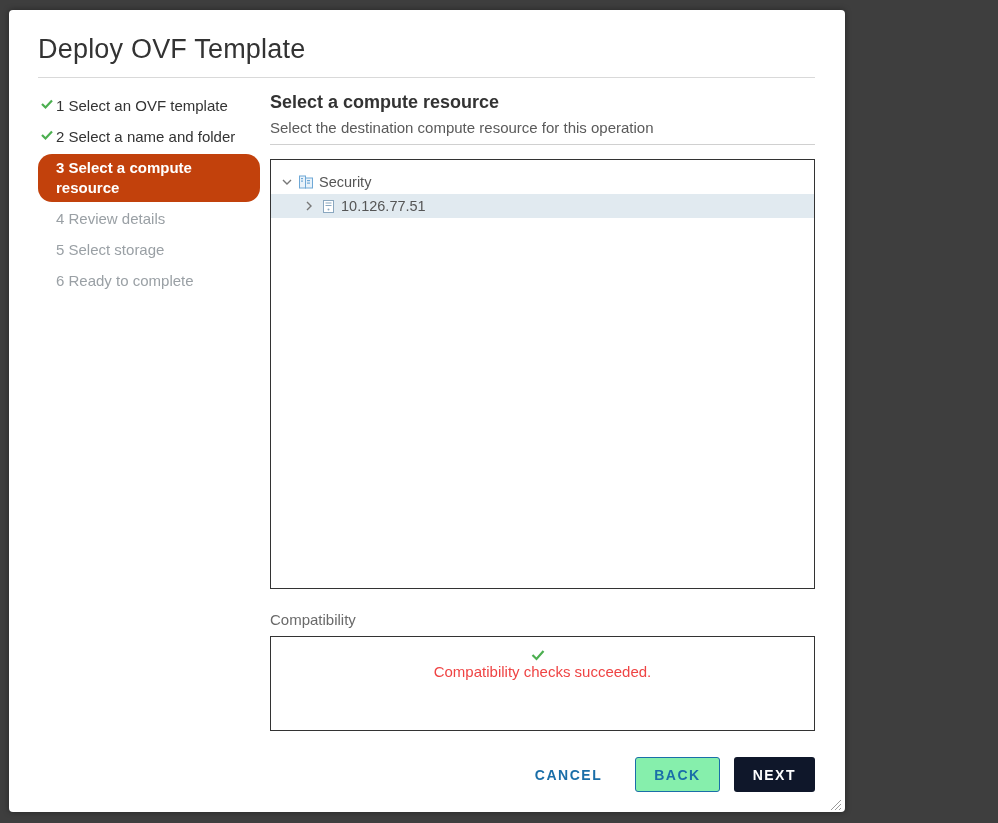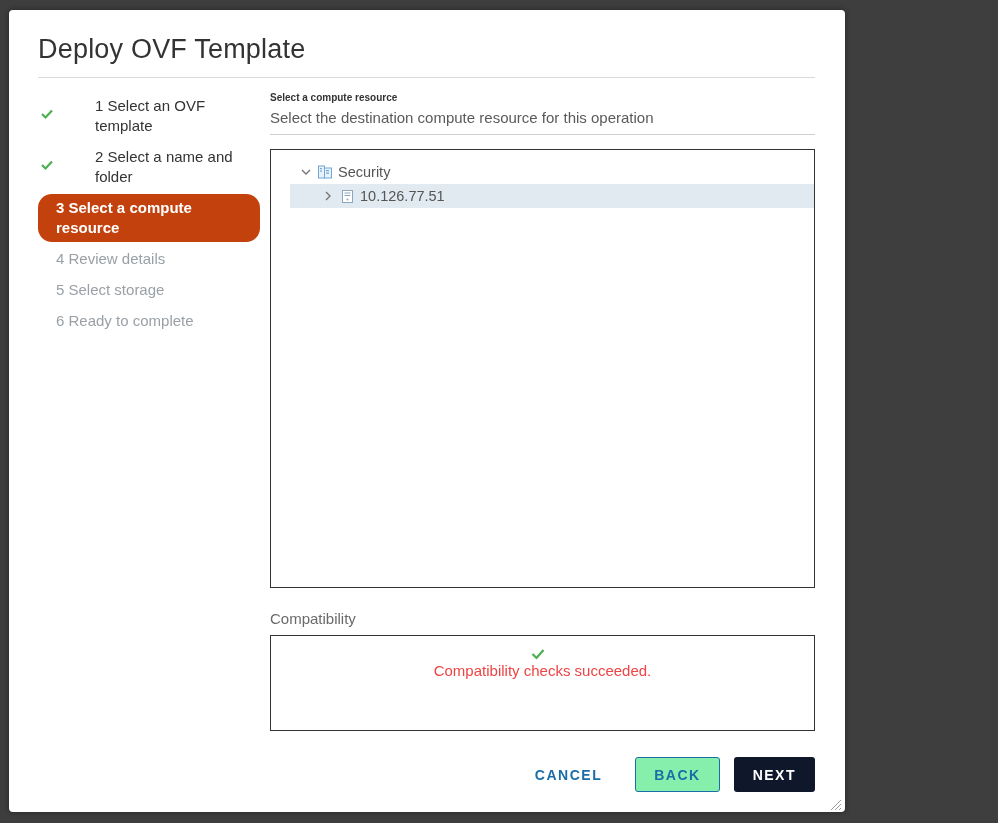--- a/index.html
+++ b/index.html
@@ -71,48 +71,46 @@
     font-weight:700;
     padding-left:18px;
     padding-right:10px;
   }
   .step.future{
     color:#9aa0a5;
     padding-left:18px;
   }
   .step.done{
     padding-left:0;
-    gap:39px;
   }
   
   .main{
     flex:1;
     display:flex;
     flex-direction:column;
     min-width:0;
   }
   .section-heading{
-    font-size:10px;
+    font-size:18px;
     font-weight:700;
     color:#333;
     margin-bottom:6px;
   }
   .section-sub{
     font-size:15px;
     color:#5a5a5a;
     padding-bottom:8px;
     border-bottom:1px solid #d0d0d0;
     margin-bottom:14px;
   }
   .tree-box{
     border:1px solid #333;
     height:436px;
     overflow:auto;
     padding-top:10px;
-    padding-left:19px;
   }
   .tree-row{
     display:flex;
     align-items:center;
     height:24px;
     font-size:14.5px;
     color:#555;
     cursor:pointer;
   }
   .tree-row .tw{

